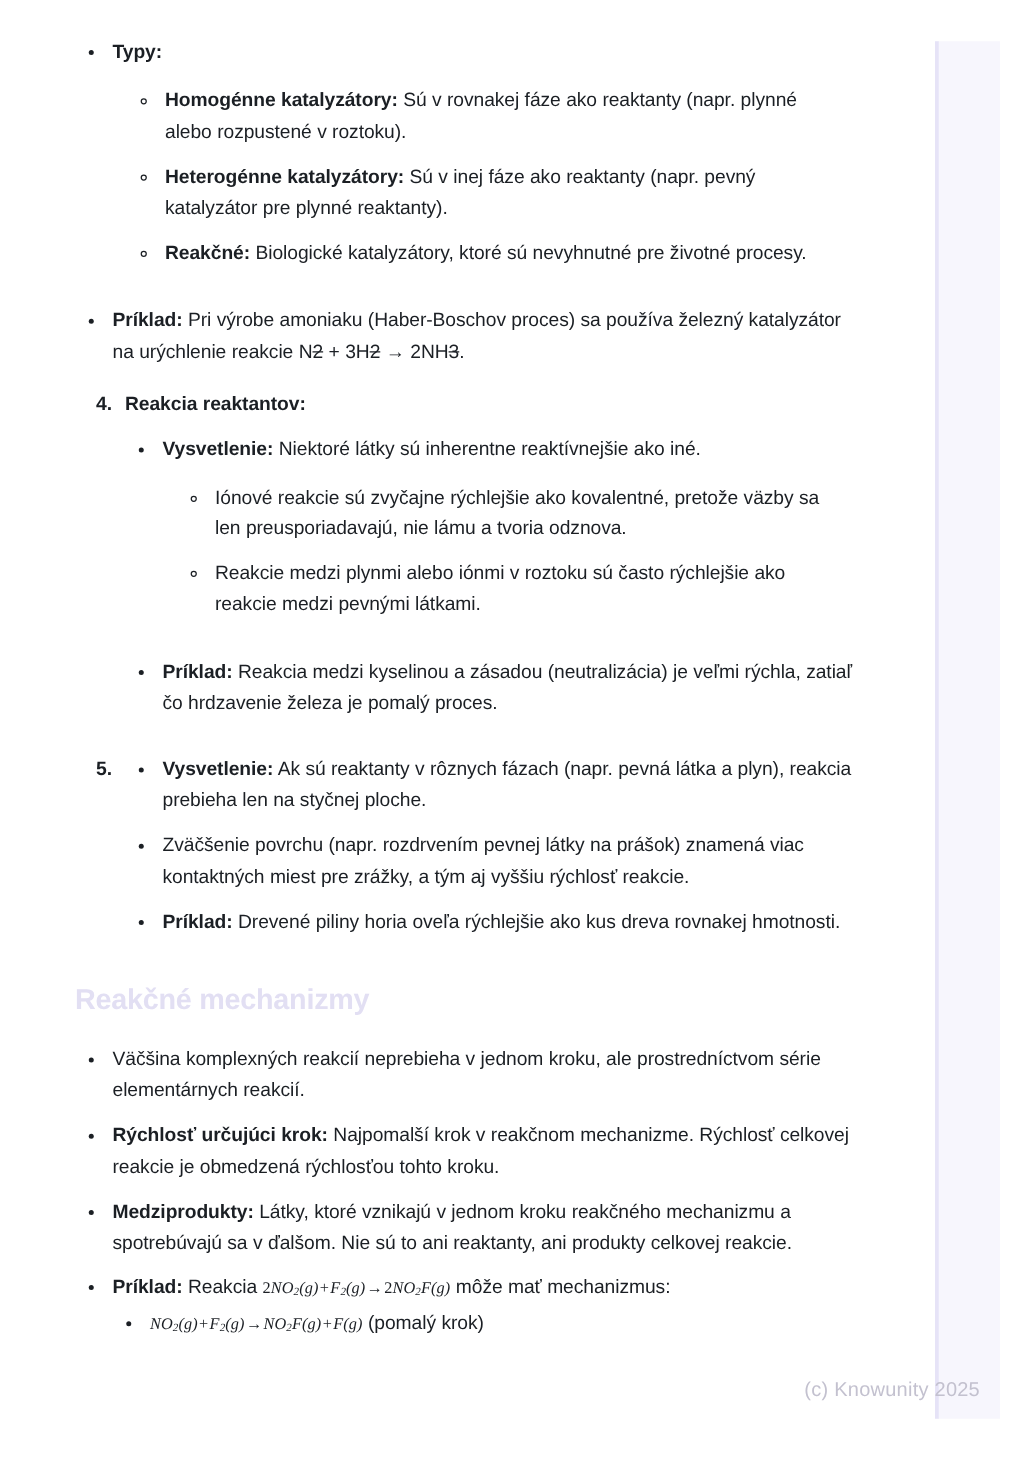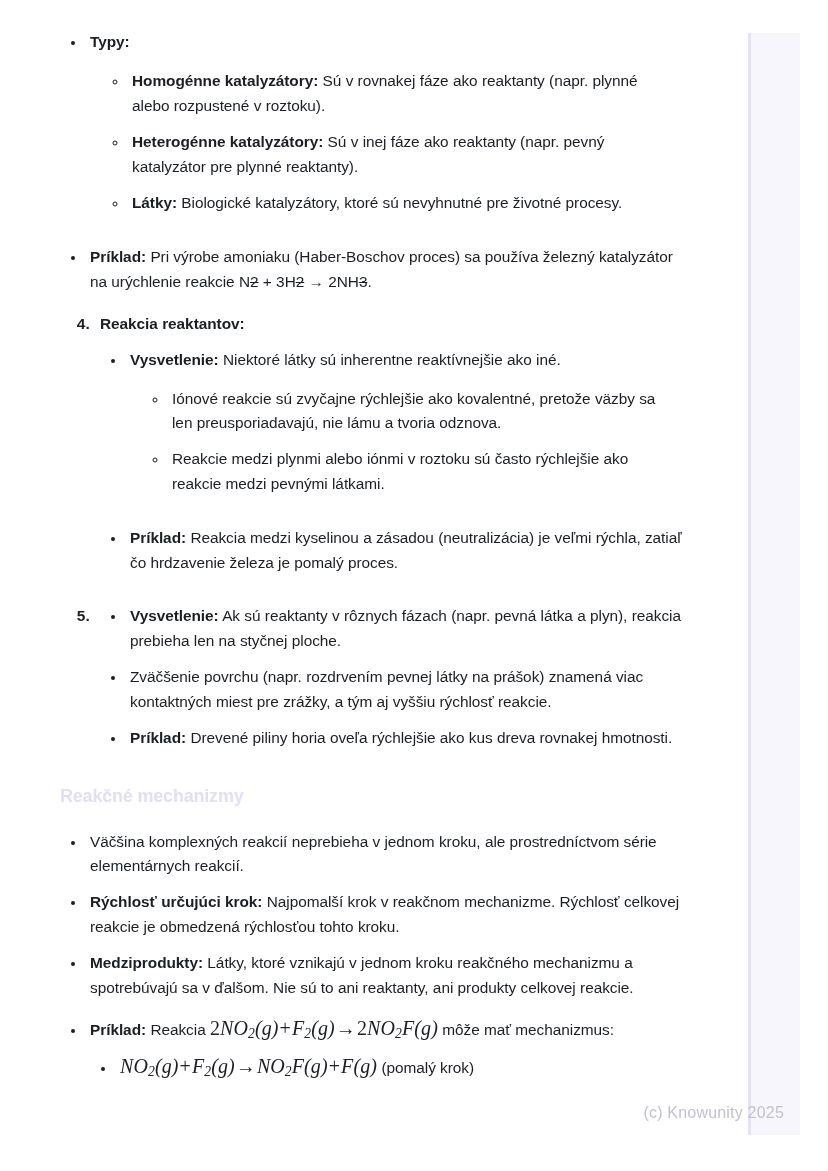--- a/index.html
+++ b/index.html
@@ -96,42 +96,42 @@
   }
 
   
   .gap-lg { height: 17px; }
   .gap-md { height: 11px; }
   .gap-sm { height: 4px; }
   .gap-xs { height: 2px; }
 
   
   .section-heading {
-    font-size: 18px;
+    font-size: 23px;
     font-weight: 700;
     color: #e2dff3;
     letter-spacing: -0.2px;
     margin: 0;
     padding: 0;
     line-height: 1.25;
   }
 
   
   .chem sub {
     font-size: 100%;
     vertical-align: baseline;
     text-decoration: line-through;
     text-decoration-thickness: 1px;
   }
 
   
   .math {
     font-family: "Liberation Serif", "DejaVu Serif", serif;
     font-style: italic;
-    font-size: 20px;
+    font-size: 13px;
     letter-spacing: 0.1px;
   }
   .math sub {
     font-style: italic;
     font-size: 68%;
     vertical-align: -0.24em;
   }
   .math .up { font-style: normal; }
   .math .op { font-style: normal; padding: 0 1px; }
 
@@ -170,21 +170,21 @@
         </li>
         <div class="gap-md"></div>
         <li>
           <p class="para">
             <b>Heterogénne katalyzátory:</b><span> Sú v inej fáze ako reaktanty (napr. pevný katalyzátor pre plynné reaktanty).</span>
           </p>
         </li>
         <div class="gap-md"></div>
         <li>
           <p class="para">
-            <b>Látky:</b><span> Biologické katalyzátory, ktoré sú nevyhnutné pre životné procesy.</span>
+            <b>Reakčné:</b><span> Biologické katalyzátory, ktoré sú nevyhnutné pre životné procesy.</span>
           </p>
         </li>
       </ul>
     </li>
 
     <div class="gap-lg"></div>
 
     <li>
       <p class="para chem">
         <b>Príklad:</b><span> Pri výrobe amoniaku (Haber-Boschov proces) sa používa železný katalyzátor na urýchlenie reakcie </span><span><span>N</span><sub>2</sub><span> + 3</span><span>H</span><sub>2</sub><span> → 2</span><span>NH</span><sub>3</sub><span>.</span></span>

